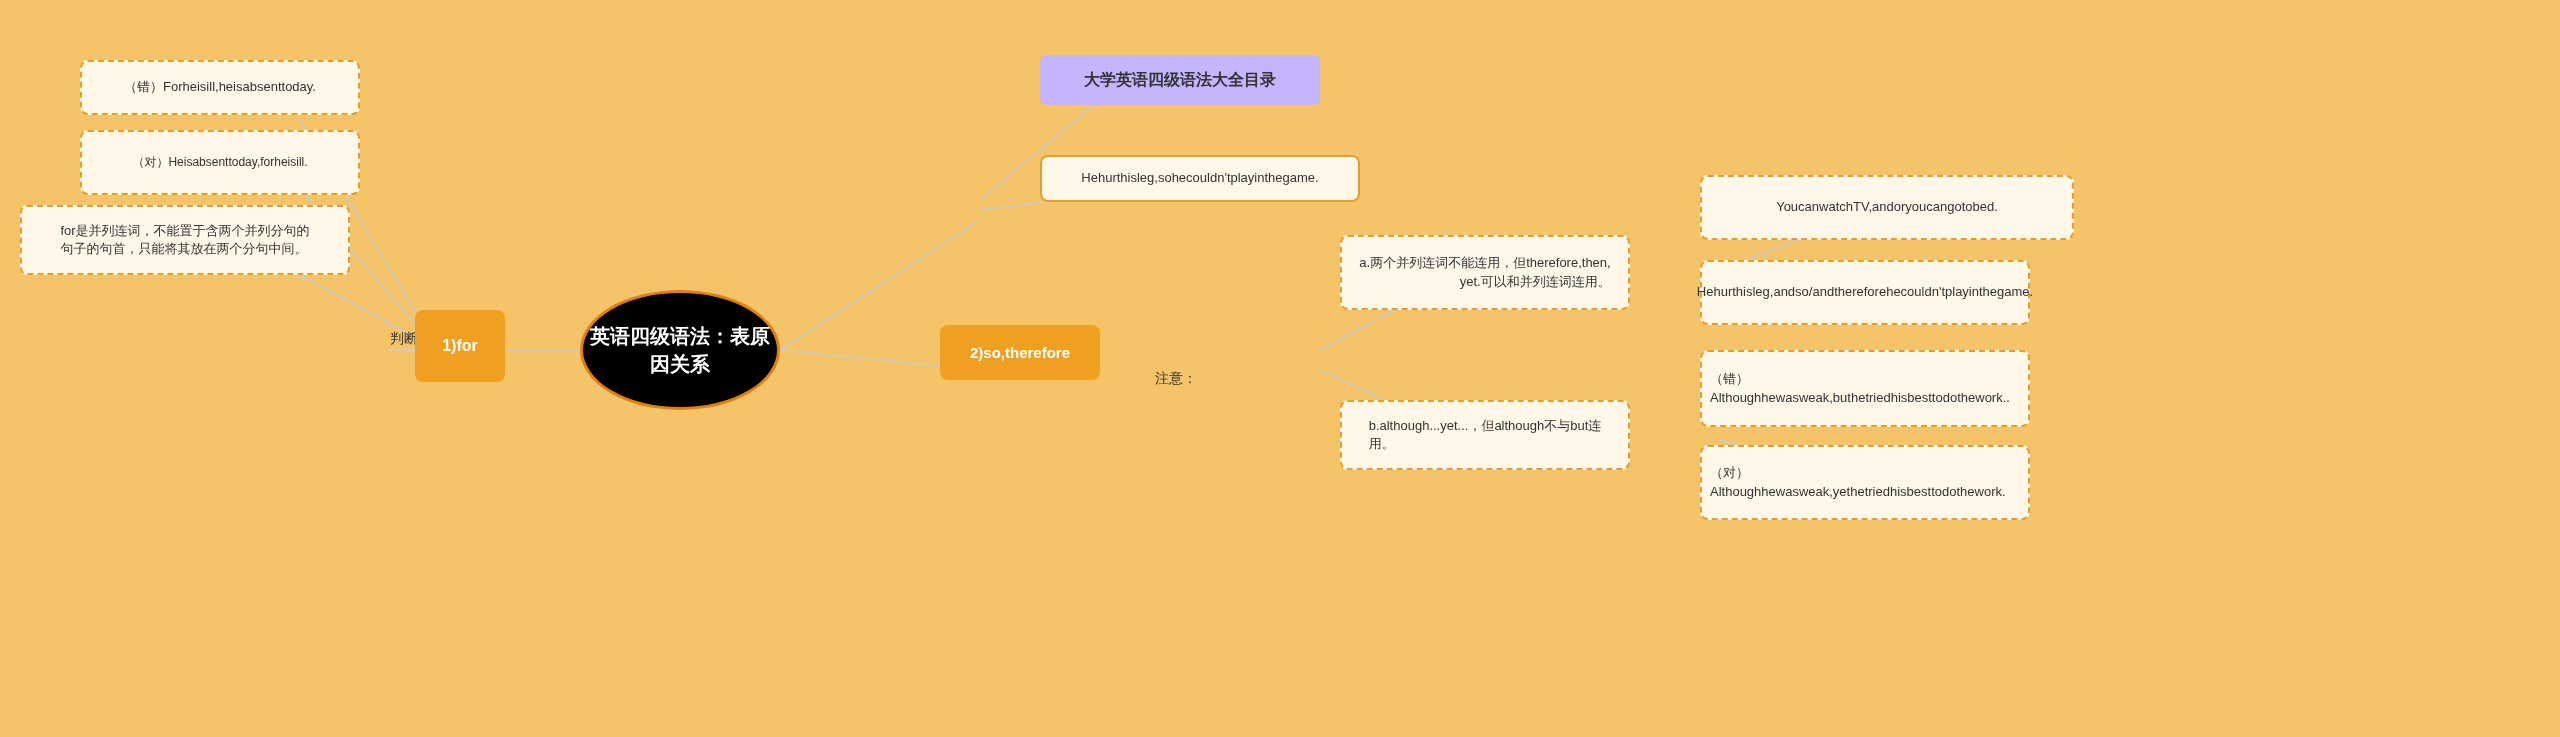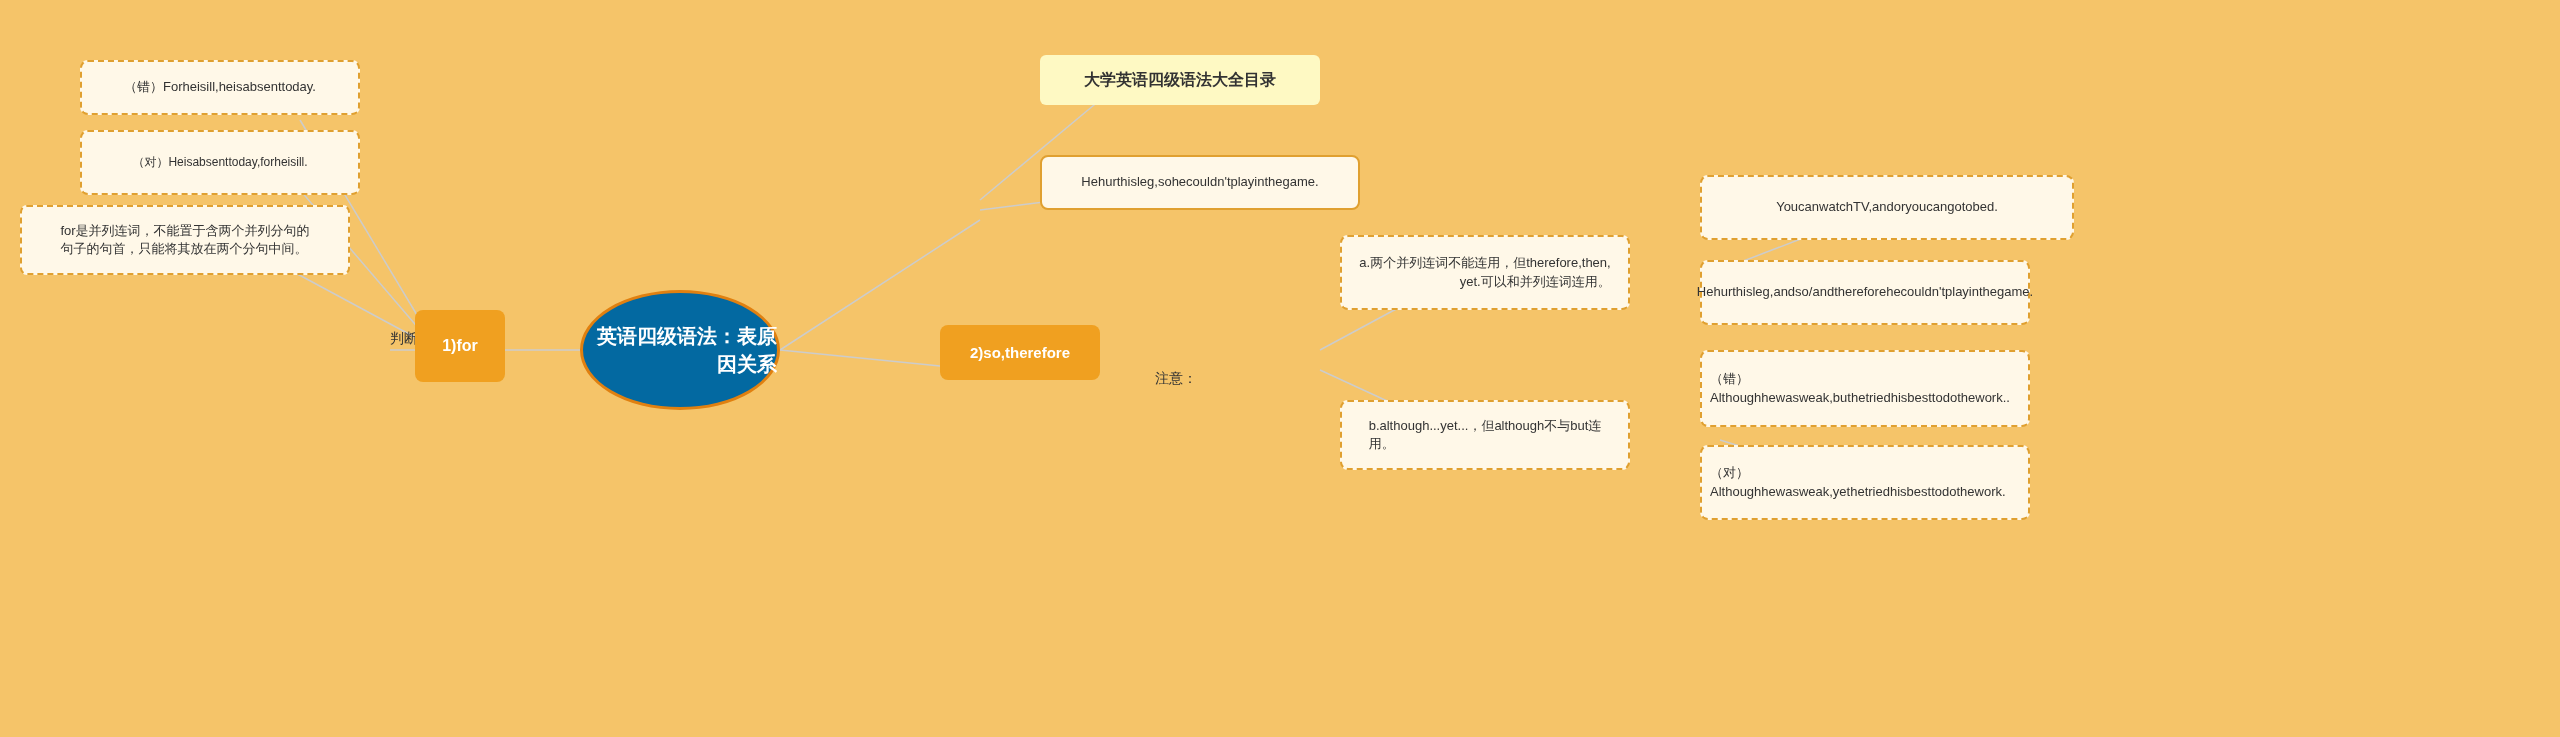--- a/index.html
+++ b/index.html
@@ -26,28 +26,28 @@
       pointer-events: none;
     }
 
     
     .node {
       position: absolute;
       border-radius: 8px;
       display: flex;
       align-items: center;
       justify-content: center;
-      text-align: right;
+      text-align: center;
       font-size: 14px;
       line-height: 1.4;
     }
 
     
     .node-central {
-      background-color: #0369a1;
+      background-color: #000000;
       border: 3px solid #E08010;
       color: #fff;
       font-size: 20px;
       font-weight: bold;
       border-radius: 50%;
       width: 200px;
       height: 120px;
       left: 580px;
       top: 290px;
     }
@@ -69,21 +69,21 @@
 
     
     .node-white-solid {
       background-color: #FFF8E8;
       border: 2px solid #E0A030;
       color: #333;
     }
 
     
     .node-category {
-      background-color: #fef9c3;
+      background-color: #c4b5fd;
       border: none;
       color: #333;
       font-size: 16px;
       font-weight: bold;
       border-radius: 6px;
     }
   </style>
 </head>
 <body>
 
@@ -143,21 +143,21 @@
   </div>
 
   <div class="node node-orange" style="left:415px; top:310px; width:90px; height:72px; border-radius:8px;">
     <span>1)for</span>
   </div>
 
   <div class="node node-category" style="left:1040px; top:55px; width:280px; height:50px; padding:5px;">
     <span>大学英语四级语法大全目录</span>
   </div>
 
-  <div class="node node-white-solid" style="left:1040px; top:155px; width:320px; height:55px; font-size:13px;">
+  <div class="node node-white-solid" style="left:1040px; top:155px; width:320px; height:47px; font-size:13px;">
     <span>Hehurthisleg,sohecouldn'tplayinthegame.</span>
   </div>
 
   <div class="node node-orange" style="left:940px; top:325px; width:160px; height:55px; border-radius:8px; font-size:15px;">
     <span>2)so,therefore</span>
   </div>
 
   <div style="position:absolute; left:1155px; top:370px; font-size:14px; color:#333;">
     <span>注意：</span>
   </div>

